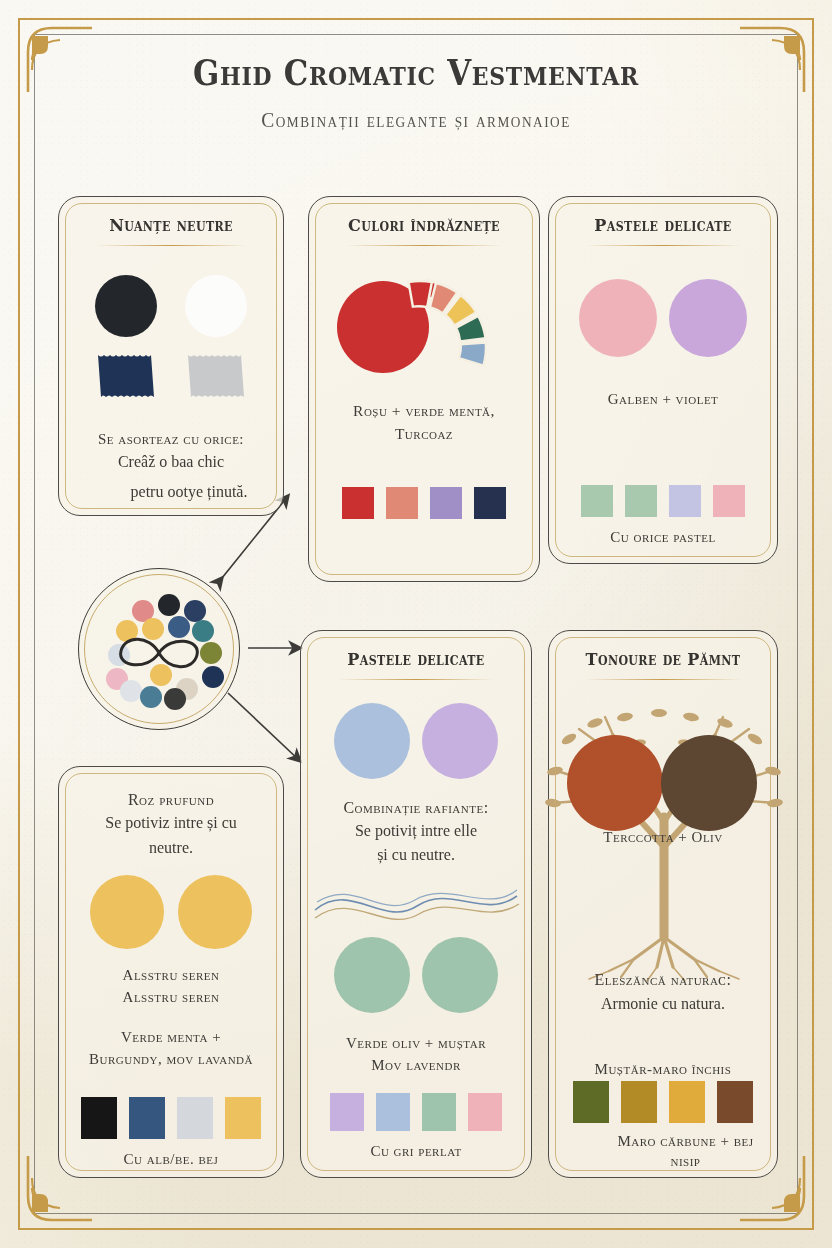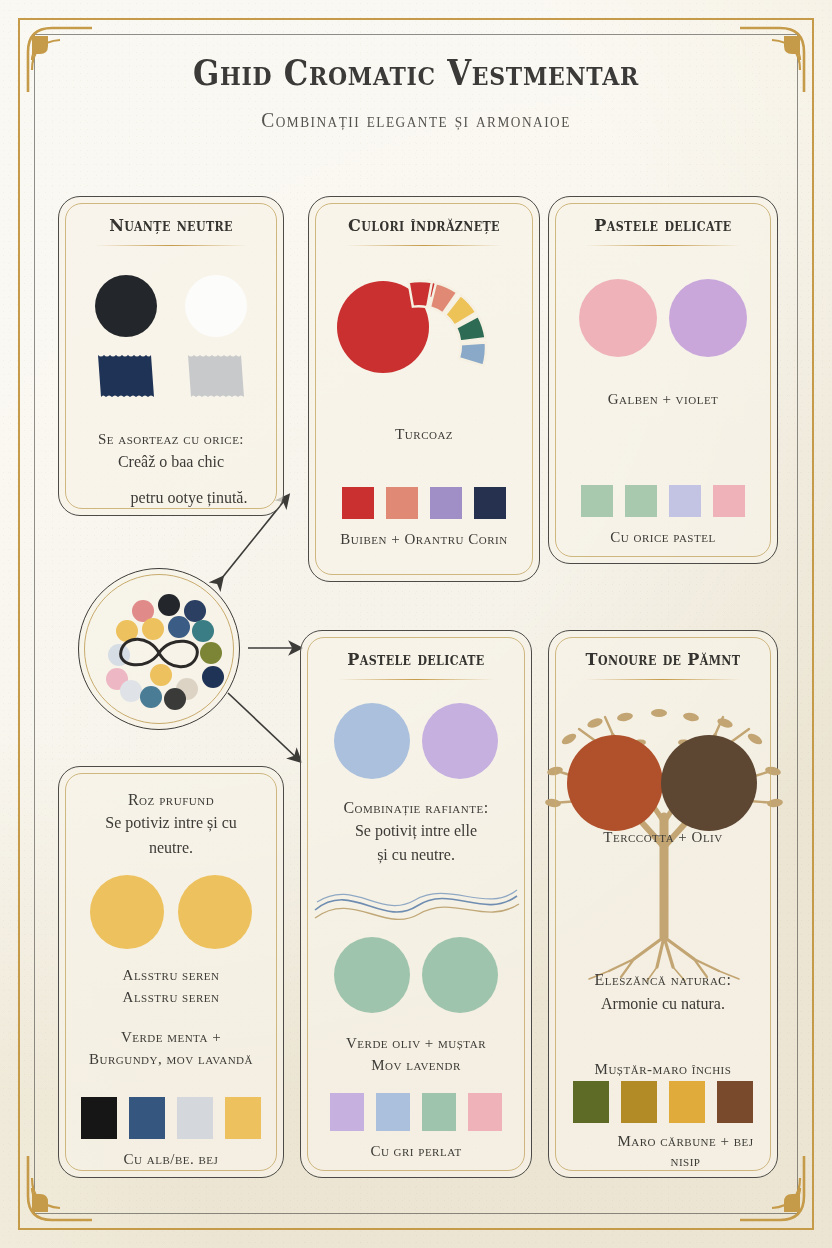--- a/index.html
+++ b/index.html
@@ -203,50 +203,50 @@
       <svg width="62" height="48" viewBox="0 0 62 48">
         <path d="M3 3 q3 3 6 0 q3 3 6 0 q3 3 6 0 q3 3 6 0 q3 3 6 0 q3 3 6 0 q3 3 6 0 q3 3 6 0 q3 3 5 0
                  L59 45 q-3 -3 -6 0 q-3 -3 -6 0 q-3 -3 -6 0 q-3 -3 -6 0 q-3 -3 -6 0 q-3 -3 -6 0 q-3 -3 -6 0
                  q-3 -3 -6 0 q-3 -3 -5 0 Z" fill="#c8c9cb"></path>
       </svg>
     </div>
   </div>
 
   <div class="txt caps" style="top:232px;">Se asorteaz cu orice:</div>
   <div class="txt body" style="top:254px;">Creâž o baa chic</div>
-  <div class="txt body" style="top:290px;padding-left:36px;">petru ootye ținută.</div>
+  <div class="txt body" style="top:284px;padding-left:36px;">petru ootye ținută.</div>
 </div>
 
 <div class="card" style="left:300px;top:196px;width:232px;height:386px;margin-left:8px;">
   <div class="card-title">Culori îndrăznețe</div>
   <div class="card-rule"></div>
 
   <svg style="position:absolute;left:16px;top:58px;" width="204" height="140" viewBox="0 0 204 140">
     <circle cx="58" cy="72" r="46" fill="#c9302f"></circle>
     <g stroke="#f5f0e2" stroke-width="2.5">
       <path d="M103 44 A58 58 0 0 1 112 29 L134 45 A34 34 0 0 0 128 56 Z" fill="#c9302f" transform="translate(-6,-4) rotate(-14 110 40)"></path>
     </g>
     <g transform="translate(95,92)">
       <path d="M0,-66 A66 66 0 0 1 23,-62 L14,-38 A41 41 0 0 0 0,-41 Z" fill="#c9302f" stroke="#f5f0e2" stroke-width="2.5" transform="rotate(-10)"></path>
       <path d="M0,-66 A66 66 0 0 1 23,-62 L14,-38 A41 41 0 0 0 0,-41 Z" fill="#e08a76" stroke="#f5f0e2" stroke-width="2.5" transform="rotate(14)"></path>
       <path d="M0,-66 A66 66 0 0 1 23,-62 L14,-38 A41 41 0 0 0 0,-41 Z" fill="#edc256" stroke="#f5f0e2" stroke-width="2.5" transform="rotate(38)"></path>
       <path d="M0,-66 A66 66 0 0 1 23,-62 L14,-38 A41 41 0 0 0 0,-41 Z" fill="#2e6b54" stroke="#f5f0e2" stroke-width="2.5" transform="rotate(62)"></path>
       <path d="M0,-66 A66 66 0 0 1 23,-62 L14,-38 A41 41 0 0 0 0,-41 Z" fill="#8aa8c8" stroke="#f5f0e2" stroke-width="2.5" transform="rotate(86)"></path>
     </g>
   </svg>
 
+  <div class="txt caps" style="top:204px;font-size:15.5px;">Roșu + verde mentă,</div>
   <div class="txt caps" style="top:227px;font-size:15.5px;">Turcoaz</div>
 
   <div class="swatches" style="top:290px;">
     <div class="sw" style="width:32px;height:32px;background:#c9302f;"></div>
     <div class="sw" style="width:32px;height:32px;background:#e08a76;"></div>
     <div class="sw" style="width:32px;height:32px;background:#a08fc6;"></div>
     <div class="sw" style="width:32px;height:32px;background:#25314f;"></div>
   </div>
-  <div class="txt caps" style="top:332px;">Buiben + Orantru Corin</div>
 </div>
 
 <div class="card" style="left:548px;top:196px;width:230px;height:368px;">
   <div class="card-title">Pastele delicate</div>
   <div class="card-rule"></div>
 
   <div class="circles" style="top:82px;">
     <div class="dot" style="width:78px;height:78px;background:#eeb2b8;margin:0 6px;"></div>
     <div class="dot" style="width:78px;height:78px;background:#c9a7db;margin:0 6px;"></div>
   </div>

